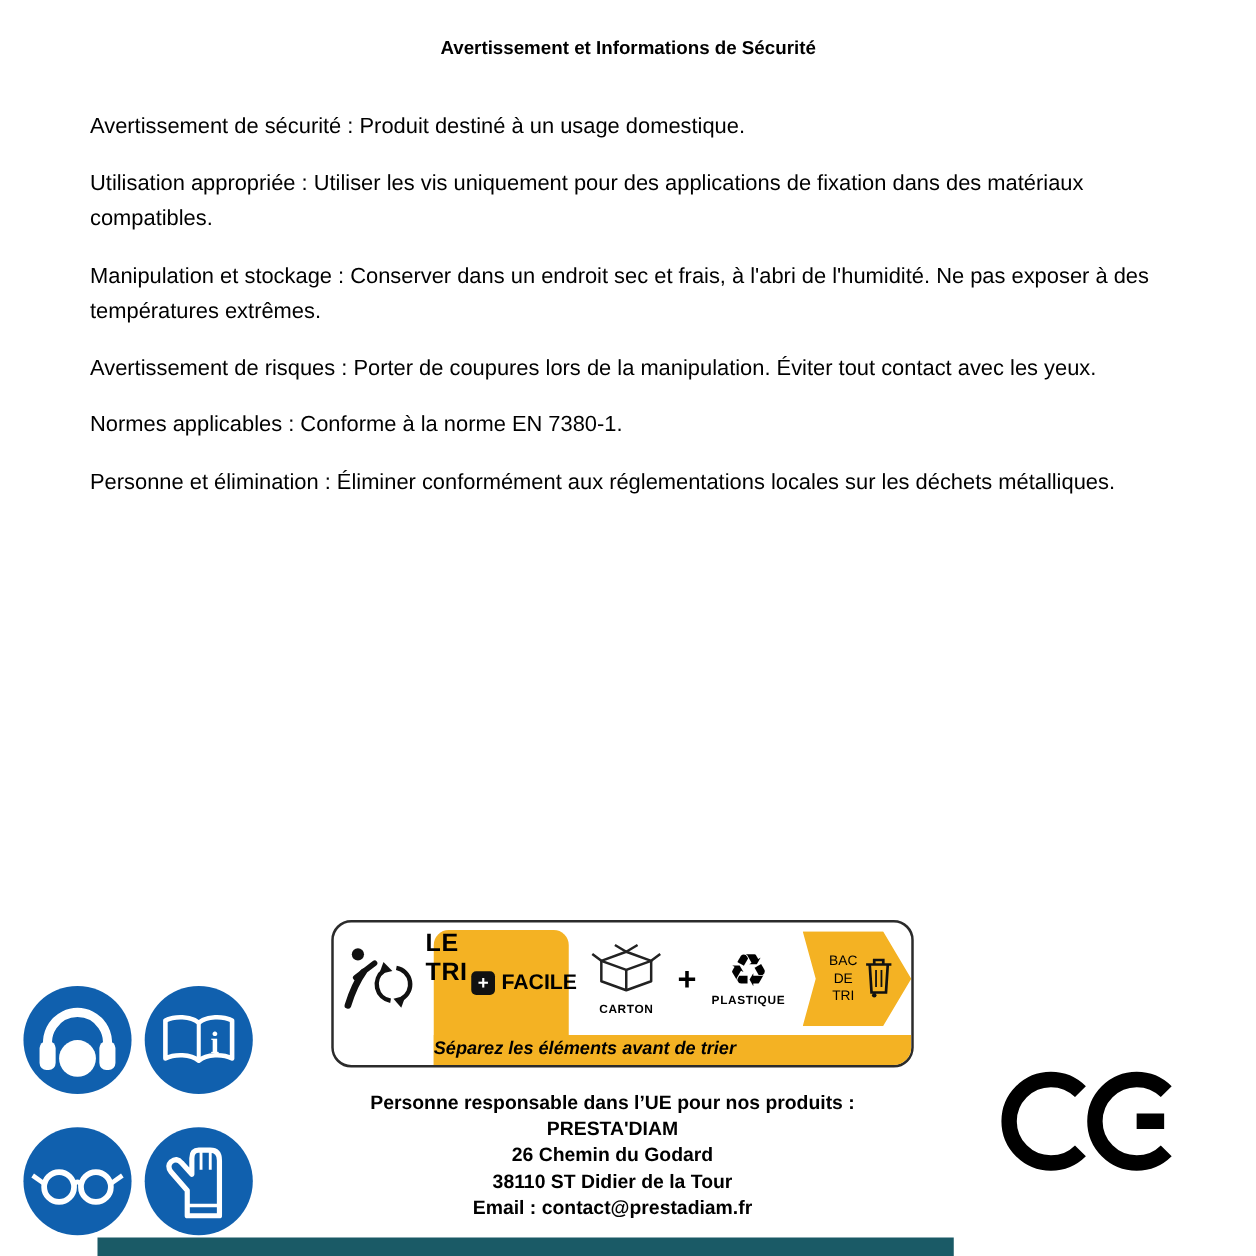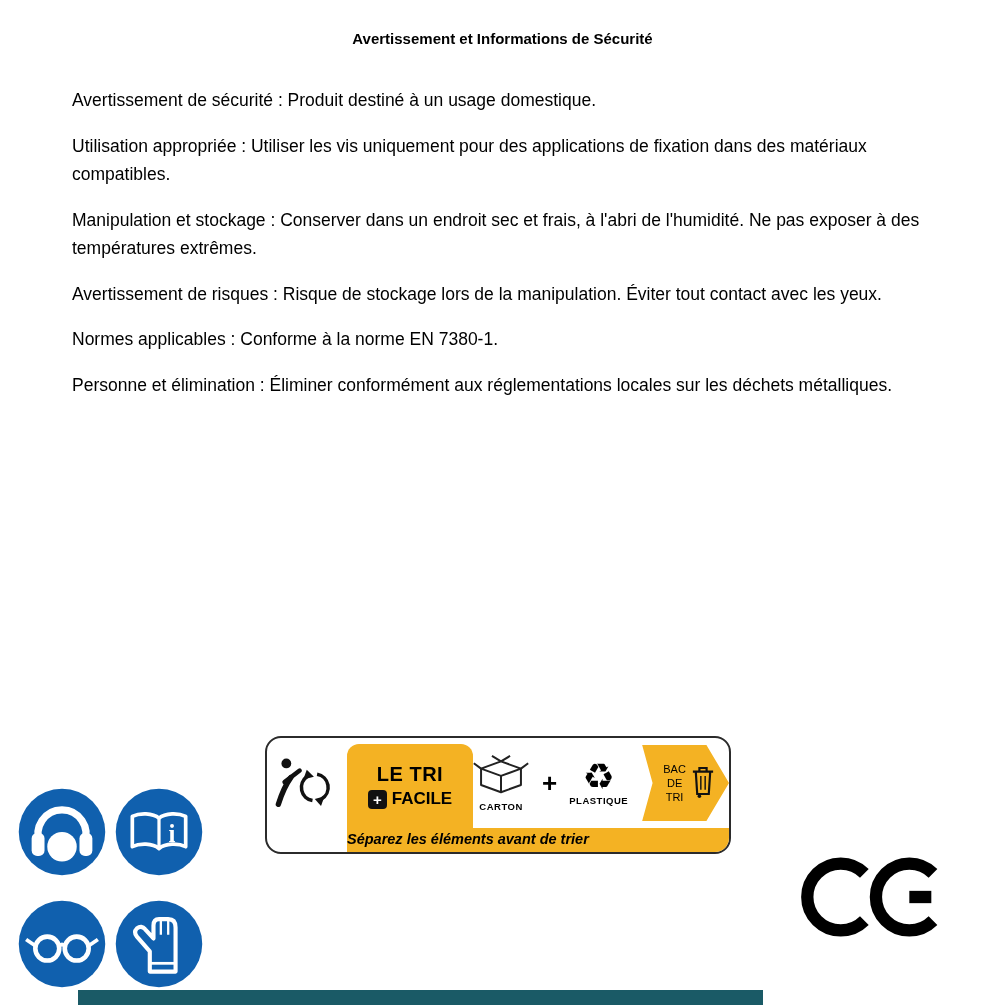--- a/index.html
+++ b/index.html
@@ -2,21 +2,21 @@
 <html><head>
 <meta charset="utf-8">
 <style>
   * { margin:0; padding:0; box-sizing:border-box; }
   html,body { background:#fff; }
   body {
     width:1005px; height:1005px;
     font-family:"Liberation Sans", sans-serif;
     color:#000;
   }
-  .page { position:relative; width:1005px; height:1005px; background:#fff; overflow:hidden; }
+  .page { position:relative; width:1005px; height:1005px; background:#fff; overflow:hidden;border-radius:26px; }
 
   .doc-title {
     position:absolute; top:30px; left:0; right:0;
     text-align:center; font-size:15px; font-weight:bold;
   }
   .doc-body {
     position:absolute; top:86px; left:72px; width:880px;
     font-size:17.5px; line-height:28.5px;
   }
   .doc-body p { margin:0 0 17px 0; }
@@ -27,23 +27,23 @@
     column-gap:5px; row-gap:16px;
   }
 
   .fr-label { position:absolute; left:268px; top:712px; font-size:13px; font-weight:bold;margin-top:30px; }
 
   .tri-badge {
     position:absolute; left:265px; top:736px; width:466px; height:118px;
     border:2px solid #2b2b2b; border-radius:16px; background:#fff; overflow:hidden;
   }
   .tri-pill {
-    position:absolute; left:80px; top:6px; width:126px; bottom:0;
+    position:absolute; left:80px; top:6px; width:108px; bottom:0;
     background:#F4B223; border-radius:12px 12px 0 0;
-    display:flex; flex-direction:column; align-items:center; justify-content:center;
+    display:flex; flex-direction:row; justify-content:center;
     gap:3px; padding-bottom:24px;
   }
   .tri-pill .line1 { font-size:20px; font-weight:bold; letter-spacing:.5px; }
   .tri-pill .line2 { display:flex; align-items:center; gap:5px; }
   .plus-box {
     width:19px; height:19px; background:#111; color:#fff; border-radius:4px;
     display:flex; align-items:center; justify-content:center;
     font-size:15px; font-weight:bold; line-height:1;
   }
   .tri-pill .facile { font-size:17px; font-weight:bold; }
@@ -91,21 +91,21 @@
 <body>
 
 <div class="page">
 
   <div class="doc-title">Avertissement et Informations de Sécurité</div>
 
   <div class="doc-body">
     <p>Avertissement de sécurité : Produit destiné à un usage domestique.</p>
     <p>Utilisation appropriée : Utiliser les vis uniquement pour des applications de fixation dans des matériaux compatibles.</p>
     <p>Manipulation et stockage : Conserver dans un endroit sec et frais, à l'abri de l'humidité. Ne pas exposer à des températures extrêmes.</p>
-    <p>Avertissement de risques : Risque de stockage lors de la manipulation. Éviter tout contact avec les yeux.</p>
+    <p>Avertissement de risques : Porter de coupures lors de la manipulation. Éviter tout contact avec les yeux.</p>
     <p>Normes applicables : Conforme à la norme EN 7380-1.</p>
     <p>Personne et élimination : Éliminer conformément aux réglementations locales sur les déchets métalliques.</p>
   </div>
 
   <div class="icon-grid">
     <span>
       <svg viewBox="0 0 100 100" width="92" height="92">
         <circle cx="50" cy="50" r="47" fill="#1060AE"></circle>
         <path d="M26 62 A26 26 0 1 1 74 62" fill="none" stroke="#fff" stroke-width="8"></path>
         <circle cx="50" cy="66" r="16" fill="#fff"></circle>
@@ -199,20 +199,27 @@
             <path d="M15 17 V36 M21 17 V36" stroke="#111" stroke-width="2"></path>
             <circle cx="13" cy="45" r="2.5" fill="#111"></circle>
           </svg>
         </span>
       </span>
     </div>
 
     <div class="tri-strip">Séparez les éléments avant de trier</div>
   </div>
 
+  <div class="address-block">
+    <div>Personne responsable dans l’UE pour nos produits :</div>
+    <div>PRESTA'DIAM</div>
+    <div>26 Chemin du Godard</div>
+    <div>38110 ST Didier de la Tour</div>
+    <div>Email : contact@prestadiam.fr</div>
+  </div>
 
   <div class="ce-box">
     <svg viewBox="0 0 170 100" width="150" height="88">
       <path d="M72.9 23.1 A38 38 0 1 0 72.9 76.9" fill="none" stroke="#000" stroke-width="14"></path>
       <path d="M150.9 23.1 A38 38 0 1 0 150.9 76.9" fill="none" stroke="#000" stroke-width="14"></path>
       <path d="M124 50 H149" stroke="#000" stroke-width="14"></path>
     </svg>
   </div>
 
   <div class="footer-bar"></div>

